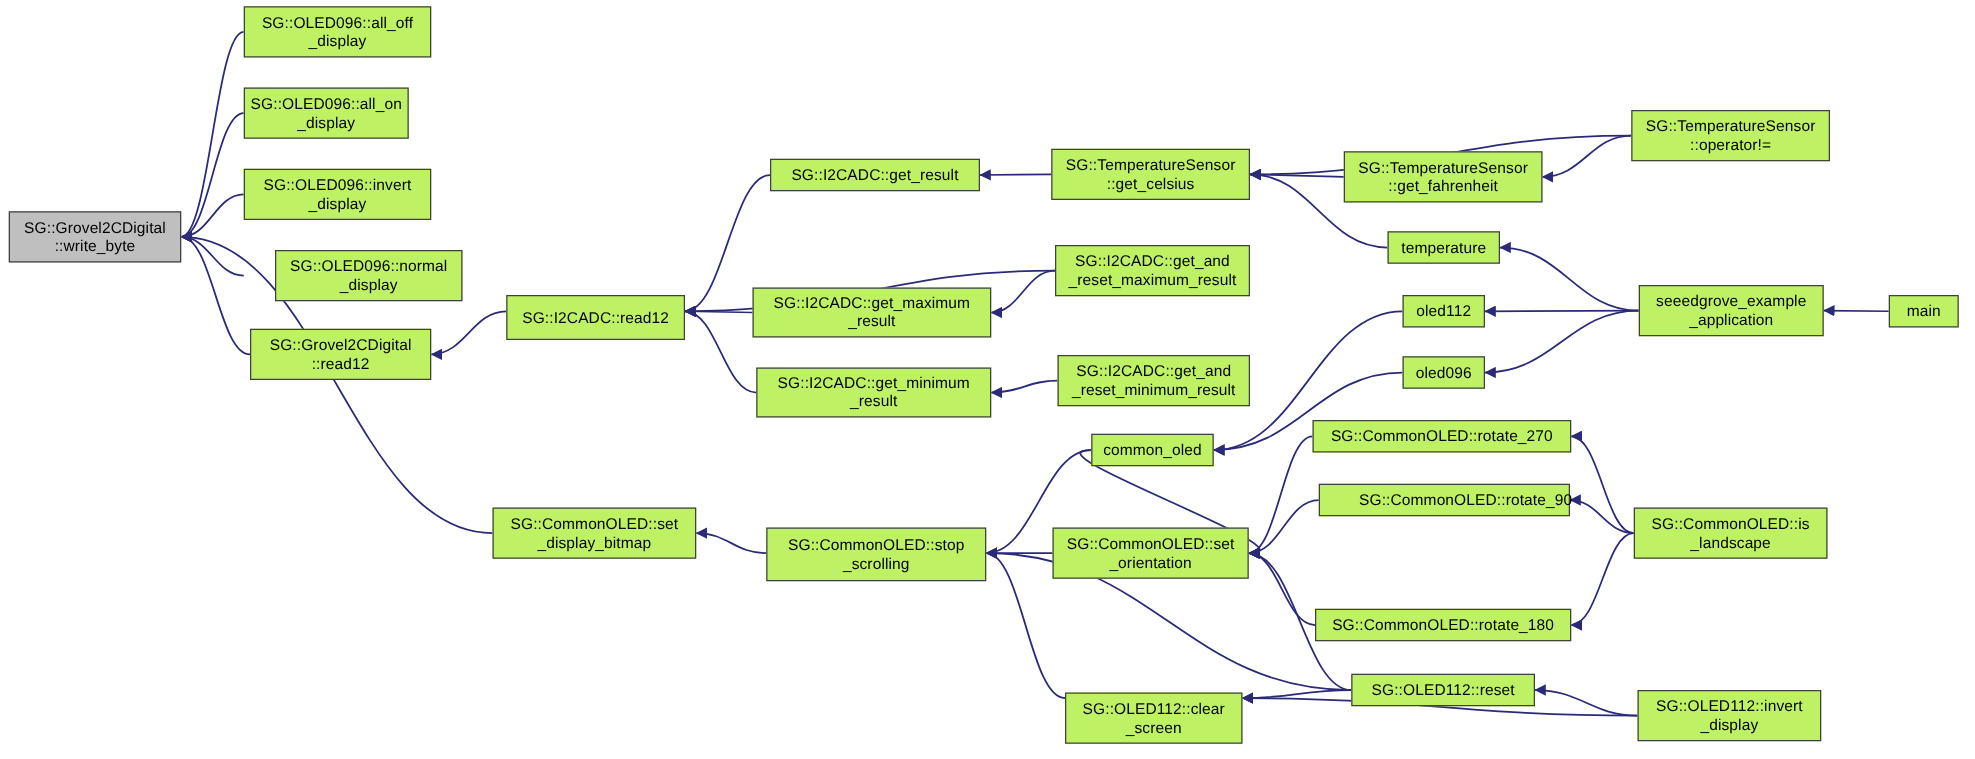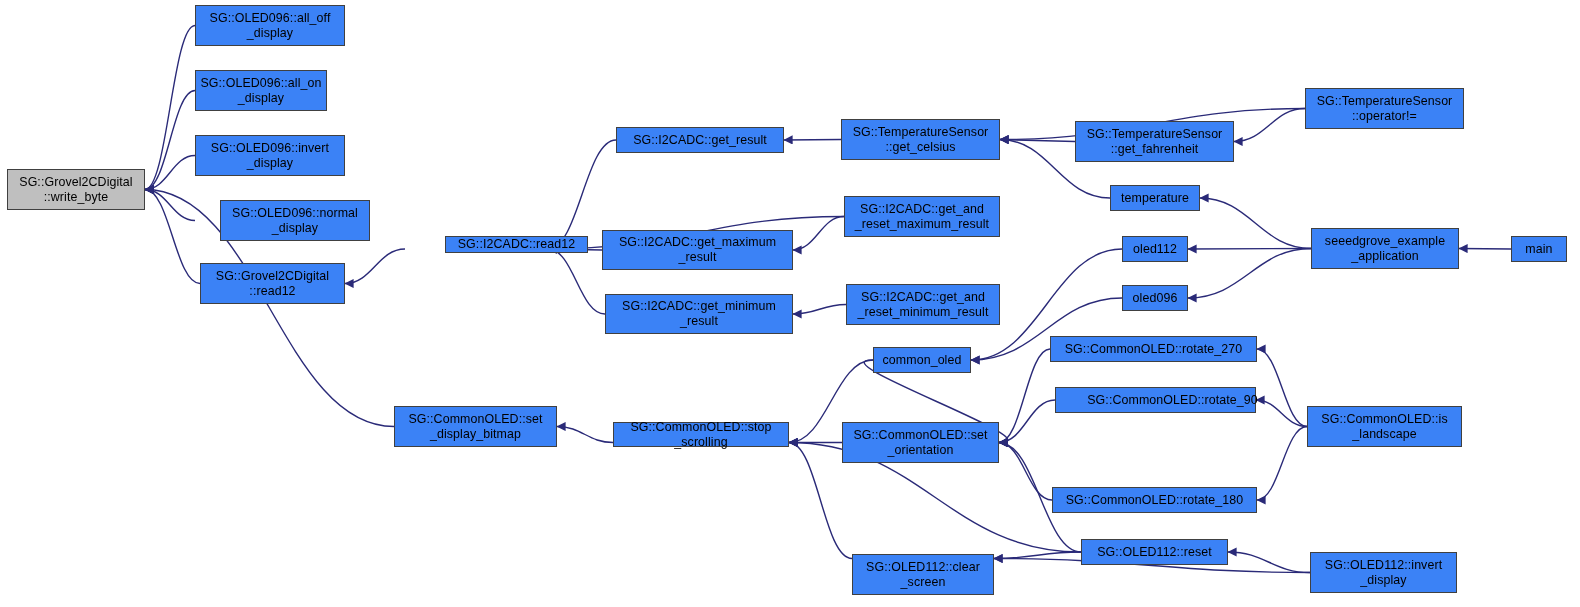--- a/index.html
+++ b/index.html
@@ -20,21 +20,21 @@
     left: 0;
     top: 0;
     width: 1580px;
     height: 607px;
     pointer-events: none;
   }
   .node {
     position: absolute;
     box-sizing: border-box;
     border: 1px solid #404040;
-    background: #3b82f6;
+    background: #bef264;
     color: #000000;
     font-size: 12.4px;
     line-height: 15px;
     display: flex;
     align-items: center;
     justify-content: center;
     text-align: center;
     white-space: pre-line;
     letter-spacing: 0.1px;
     z-index: 2;
@@ -103,21 +103,21 @@
       <div class="node" style="left: 195px; top: 5px; width: 150px; height: 41px;">SG::OLED096::all_off
 _display</div>
       <div class="node" style="left: 195px; top: 70px; width: 132px; height: 41px;">SG::OLED096::all_on
 _display</div>
       <div class="node" style="left: 195px; top: 135px; width: 150px; height: 41px;">SG::OLED096::invert
 _display</div>
       <div class="node" style="left: 195px; top: 200px; width: 150px; height: 41px; margin-left: 25px;">SG::OLED096::normal
 _display</div>
       <div class="node" style="left: 200px; top: 263px; width: 145px; height: 41px;">SG::Grovel2CDigital
 ::read12</div>
-      <div class="node" style="left: 405px; top: 236px; width: 143px; height: 17px; margin-left: 40px;">SG::I2CADC::read12</div>
+      <div class="node" style="left: 405px; top: 236px; width: 143px; height: 36px;">SG::I2CADC::read12</div>
       <div class="node" style="left: 616px; top: 127px; width: 168px; height: 26px;">SG::I2CADC::get_result</div>
       <div class="node" style="left: 602px; top: 230px; width: 191px; height: 40px;">SG::I2CADC::get_maximum
 _result</div>
       <div class="node" style="left: 605px; top: 294px; width: 188px; height: 40px;">SG::I2CADC::get_minimum
 _result</div>
       <div class="node" style="left: 841px; top: 119px; width: 159px; height: 41px;">SG::TemperatureSensor
 ::get_celsius</div>
       <div class="node" style="left: 844px; top: 196px; width: 156px; height: 41px;">SG::I2CADC::get_and
 _reset_maximum_result</div>
       <div class="node" style="left: 846px; top: 284px; width: 154px; height: 41px;">SG::I2CADC::get_and
@@ -128,21 +128,21 @@
 ::operator!=</div>
       <div class="node" style="left: 1110px; top: 185px; width: 90px; height: 26px;">temperature</div>
       <div class="node" style="left: 1122px; top: 236px; width: 66px; height: 26px;">oled112</div>
       <div class="node" style="left: 1122px; top: 285px; width: 66px; height: 26px;">oled096</div>
       <div class="node" style="left: 1311px; top: 228px; width: 148px; height: 41px;">seeedgrove_example
 _application</div>
       <div class="node" style="left: 1511px; top: 236px; width: 56px; height: 26px;">main</div>
       <div class="node" style="left: 873px; top: 347px; width: 98px; height: 26px;">common_oled</div>
       <div class="node" style="left: 394px; top: 406px; width: 163px; height: 41px;">SG::CommonOLED::set
 _display_bitmap</div>
-      <div class="node" style="left: 613px; top: 422px; width: 176px; height: 25px;">SG::CommonOLED::stop
+      <div class="node" style="left: 613px; top: 422px; width: 176px; height: 43px;">SG::CommonOLED::stop
 _scrolling</div>
       <div class="node" style="left: 842px; top: 422px; width: 157px; height: 41px;">SG::CommonOLED::set
 _orientation</div>
       <div class="node" style="left: 1050px; top: 336px; width: 207px; height: 26px;">SG::CommonOLED::rotate_270</div>
       <div class="node" style="left: 1055px; top: 387px; width: 201px; height: 26px; padding-left: 34px;">SG::CommonOLED::rotate_90</div>
       <div class="node" style="left: 1052px; top: 487px; width: 205px; height: 26px;">SG::CommonOLED::rotate_180</div>
       <div class="node" style="left: 1307px; top: 406px; width: 155px; height: 41px;">SG::CommonOLED::is
 _landscape</div>
       <div class="node" style="left: 852px; top: 538px; width: 142px; height: 41px; margin-top: 16px;">SG::OLED112::clear
 _screen</div>

